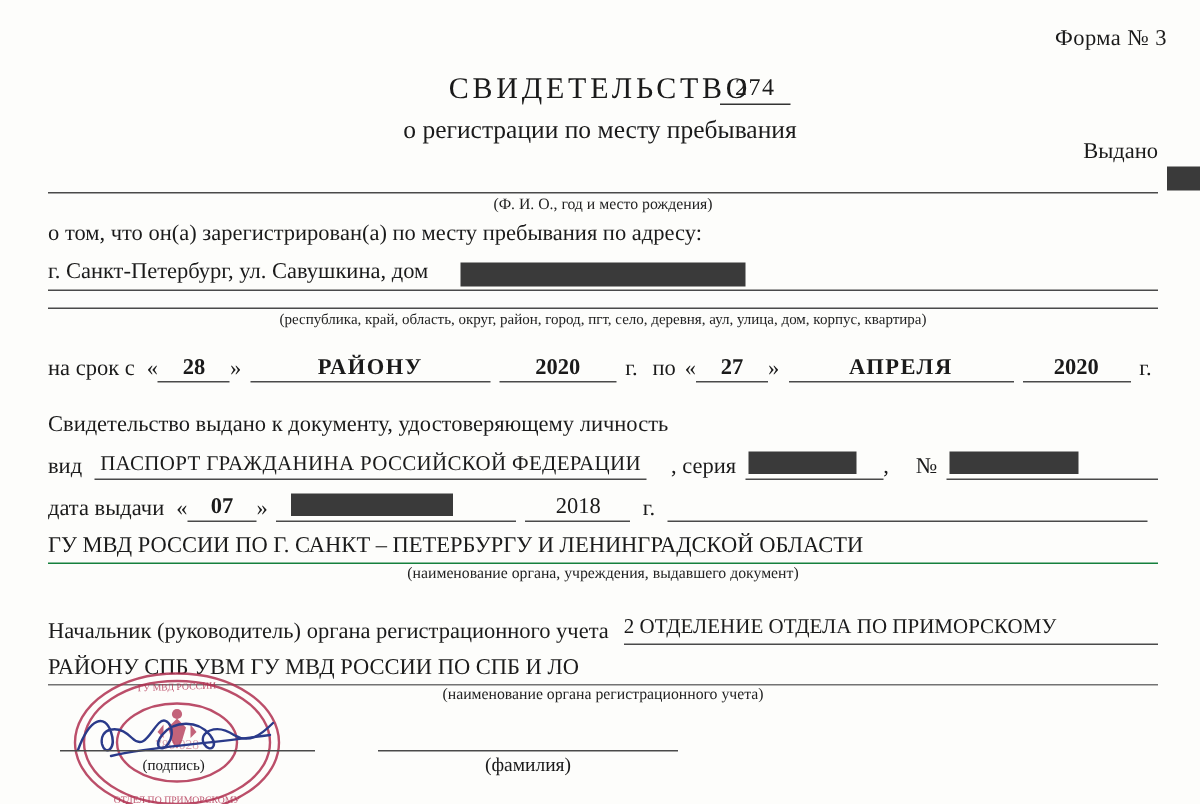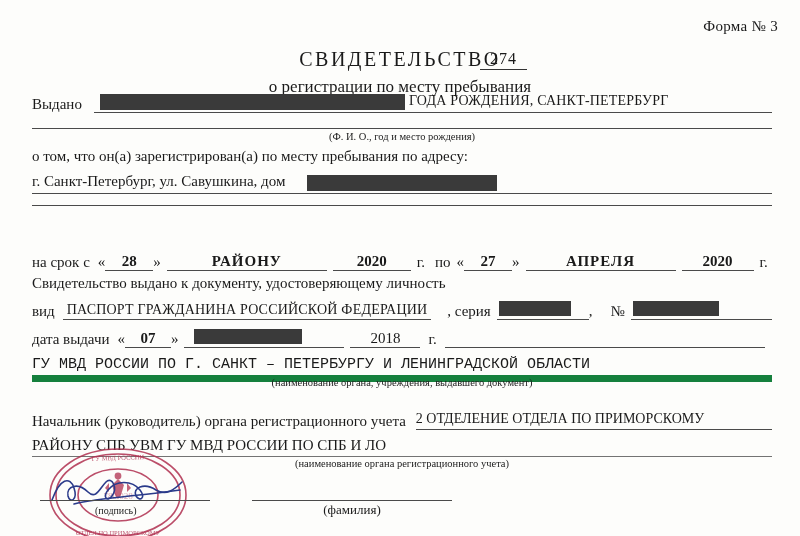--- a/index.html
+++ b/index.html
@@ -153,21 +153,21 @@
 <div class="page">
 
   <div class="form-no">Форма № 3</div>
 
   <div class="title-block">
     <div class="title-main">СВИДЕТЕЛЬСТВО</div>
     <div class="title-sub">о регистрации по месту пребывания</div>
   </div>
   <div class="title-number">274</div>
 
-  <div class="row flexrow" style="top: 93px;">
+  <div class="row flexrow" style="top: 93px; flex-direction: column;">
     <span class="lbl">Выдано</span>
     <span class="sp" style="width:12px"></span>
     <span style="position:relative; flex:1 1 auto; border-bottom:1px solid #4a4a4a; height:19px;">
       <span class="redact" style="position:absolute; left:6px; top:1px; width:305px; height:16px;"></span>
       <span style="position:absolute; left:315px; top:0px; font-size:14px; letter-spacing:0.2px;">ГОДА РОЖДЕНИЯ, САНКТ-ПЕТЕРБУРГ</span>
     </span>
   </div>
 
   <div class="row" style="top: 128px; border-bottom:1px solid #4a4a4a; height:0;"></div>
   <div class="row caption" style="top: 131px;">(Ф. И. О., год и место рождения)</div>
@@ -175,20 +175,21 @@
   <div class="row" style="top: 148px;">о том, что он(а) зарегистрирован(а) по месту пребывания по адресу:</div>
 
   <div class="row flexrow" style="top: 173px;">
     <span style="position:relative; flex:1 1 auto; border-bottom:1px solid #4a4a4a; height:20px;">
       <span style="position:absolute; left:0; top:0; font-size:15px;">г. Санкт-Петербург, ул. Савушкина, дом</span>
       <span class="redact" style="position:absolute; left:275px; top:2px; width:190px; height:16px;"></span>
     </span>
   </div>
 
   <div class="row" style="top: 205px; border-bottom:1px solid #4a4a4a; height:0;"></div>
+  <div class="row small-caption" style="top: 208px;">(республика, край, область, округ, район, город, пгт, село, деревня, аул, улица, дом, корпус, квартира)</div>
 
   <div class="row flexrow" style="top: 237px; align-items:flex-end;">
     <span>на срок с</span>
     <span class="sp" style="width:8px"></span>
     <span>«</span>
     <span class="line" style="max-width:48px; text-align:center; border-bottom:1px solid #4a4a4a;">
       <span style="display:block;text-align:center;font-weight:bold;">28</span>
     </span>
     <span>»</span>
     <span class="sp" style="width:6px"></span>
@@ -198,21 +199,21 @@
     <span class="sp" style="width:6px"></span>
     <span class="line" style="max-width:78px;">
       <span style="display:block;text-align:center;font-weight:bold;">2020</span>
     </span>
     <span class="sp" style="width:6px"></span>
     <span>г.</span>
     <span class="sp" style="width:10px"></span>
     <span>по</span>
     <span class="sp" style="width:6px"></span>
     <span>«</span>
-    <span class="line" style="max-width:48px;margin-top:16px;">
+    <span class="line" style="max-width:48px;">
       <span style="display:block;text-align:center;font-weight:bold;">27</span>
     </span>
     <span>»</span>
     <span class="sp" style="width:6px"></span>
     <span class="line" style="max-width:150px;">
       <span style="display:block;text-align:center;font-weight:bold;letter-spacing:1px;">АПРЕЛЯ</span>
     </span>
     <span class="sp" style="width:6px"></span>
     <span class="line" style="max-width:72px;">
       <span style="display:block;text-align:center;font-weight:bold;">2020</span>
@@ -256,21 +257,21 @@
     <span class="sp" style="width:6px"></span>
     <span class="line" style="max-width:70px;">
       <span style="display:block;text-align:center;">2018</span>
     </span>
     <span class="sp" style="width:8px"></span>
     <span>г.</span>
     <span class="sp" style="width:8px"></span>
     <span class="line" style="max-width:320px;"></span>
   </div>
 
-  <div class="row" style="top: 356px; border-bottom:7px solid #15803d; padding-bottom:2px;font-family:Liberation Mono, monospace;">ГУ  МВД  РОССИИ  ПО  Г. САНКТ – ПЕТЕРБУРГУ  И  ЛЕНИНГРАДСКОЙ ОБЛАСТИ</div>
+  <div class="row" style="top: 356px; border-bottom:1px solid #15803d; padding-bottom:2px;">ГУ  МВД  РОССИИ  ПО  Г. САНКТ – ПЕТЕРБУРГУ  И  ЛЕНИНГРАДСКОЙ ОБЛАСТИ</div>
   <div class="row caption" style="top: 377px;">(наименование органа, учреждения, выдавшего документ)</div>
 
   <div class="row flexrow" style="top: 410px;">
     <span>Начальник (руководитель) органа регистрационного учета</span>
     <span class="sp" style="width:10px"></span>
     <span style="flex:1 1 auto; border-bottom:1px solid #4a4a4a; height:19px;">
       <span style="font-size:14px;">2 ОТДЕЛЕНИЕ ОТДЕЛА  ПО ПРИМОРСКОМУ</span>
     </span>
   </div>
 

